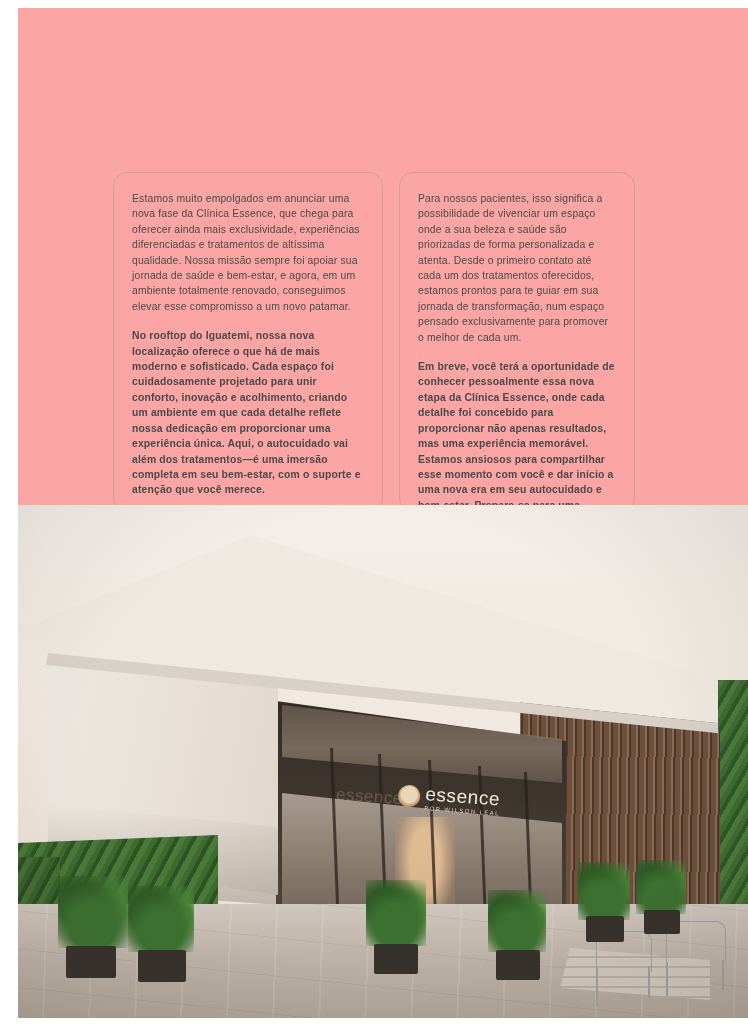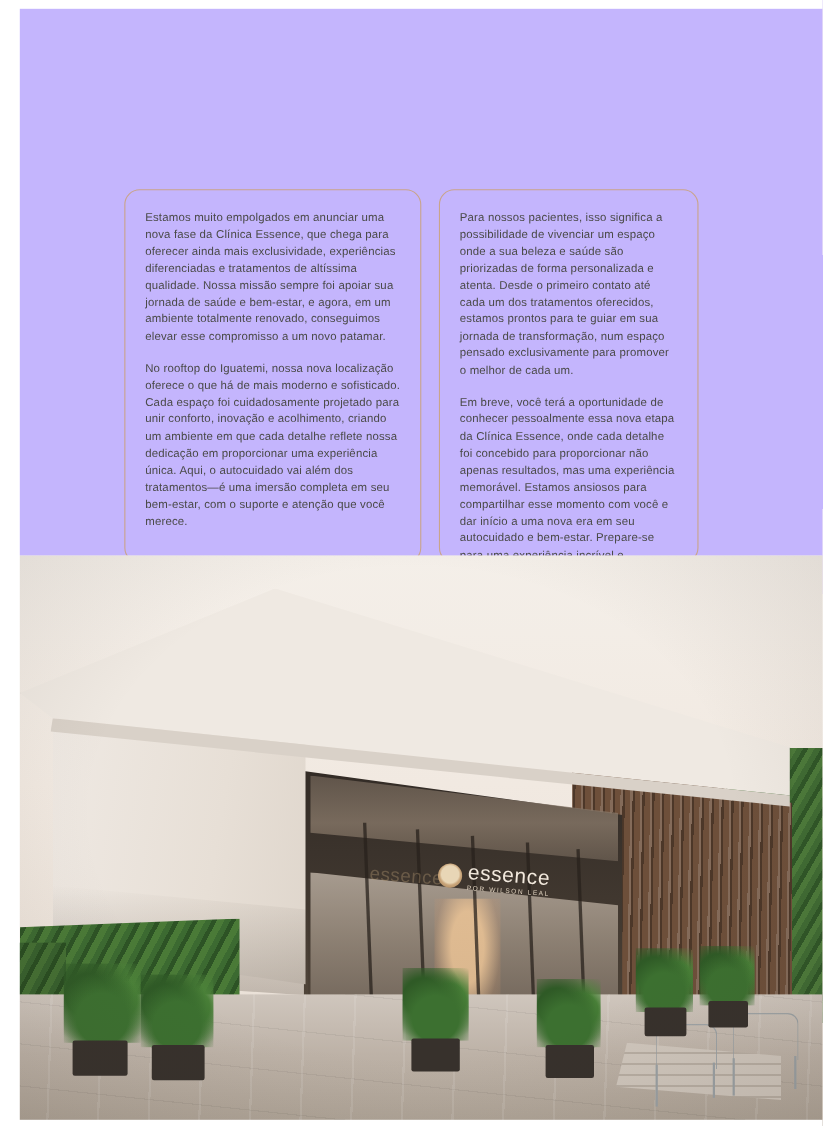--- a/index.html
+++ b/index.html
@@ -41,21 +41,21 @@
     width: 748px; height: 6px;
     background: #ffffff;
     z-index: 40;
   }
 
   
   .upper {
     position: absolute;
     left: 0; top: 0;
     width: 748px; height: 540px;
-    background: #c4b5fd;
+    background: #fca5a5;
   }
 
   .text-cards {
     position: absolute;
     left: 113px;
     top: 172px;
     width: 562px;
     display: flex;
     gap: 16px;
   }
@@ -70,21 +70,21 @@
   .card.right { width: 236px; height: 340px; }
 
   .para {
     margin: 0 0 14px 0;
     color: #4a4a48;
     font-size: 10.4px;
     line-height: 15.4px;
     letter-spacing: 0.15px;
     font-family: "Liberation Sans", sans-serif;
   }
-  .para:last-child { margin-bottom: 0; }
+  .para:last-child { margin-bottom: 0; font-weight: bold; }
 
   
   .photo {
     position: absolute;
     left: 0;
     top: 505px;
     width: 748px;
     height: 519px;
     overflow: hidden;
     background: linear-gradient(#f2ece6 0%, #efe7df 35%, #e6ddd4 100%);

